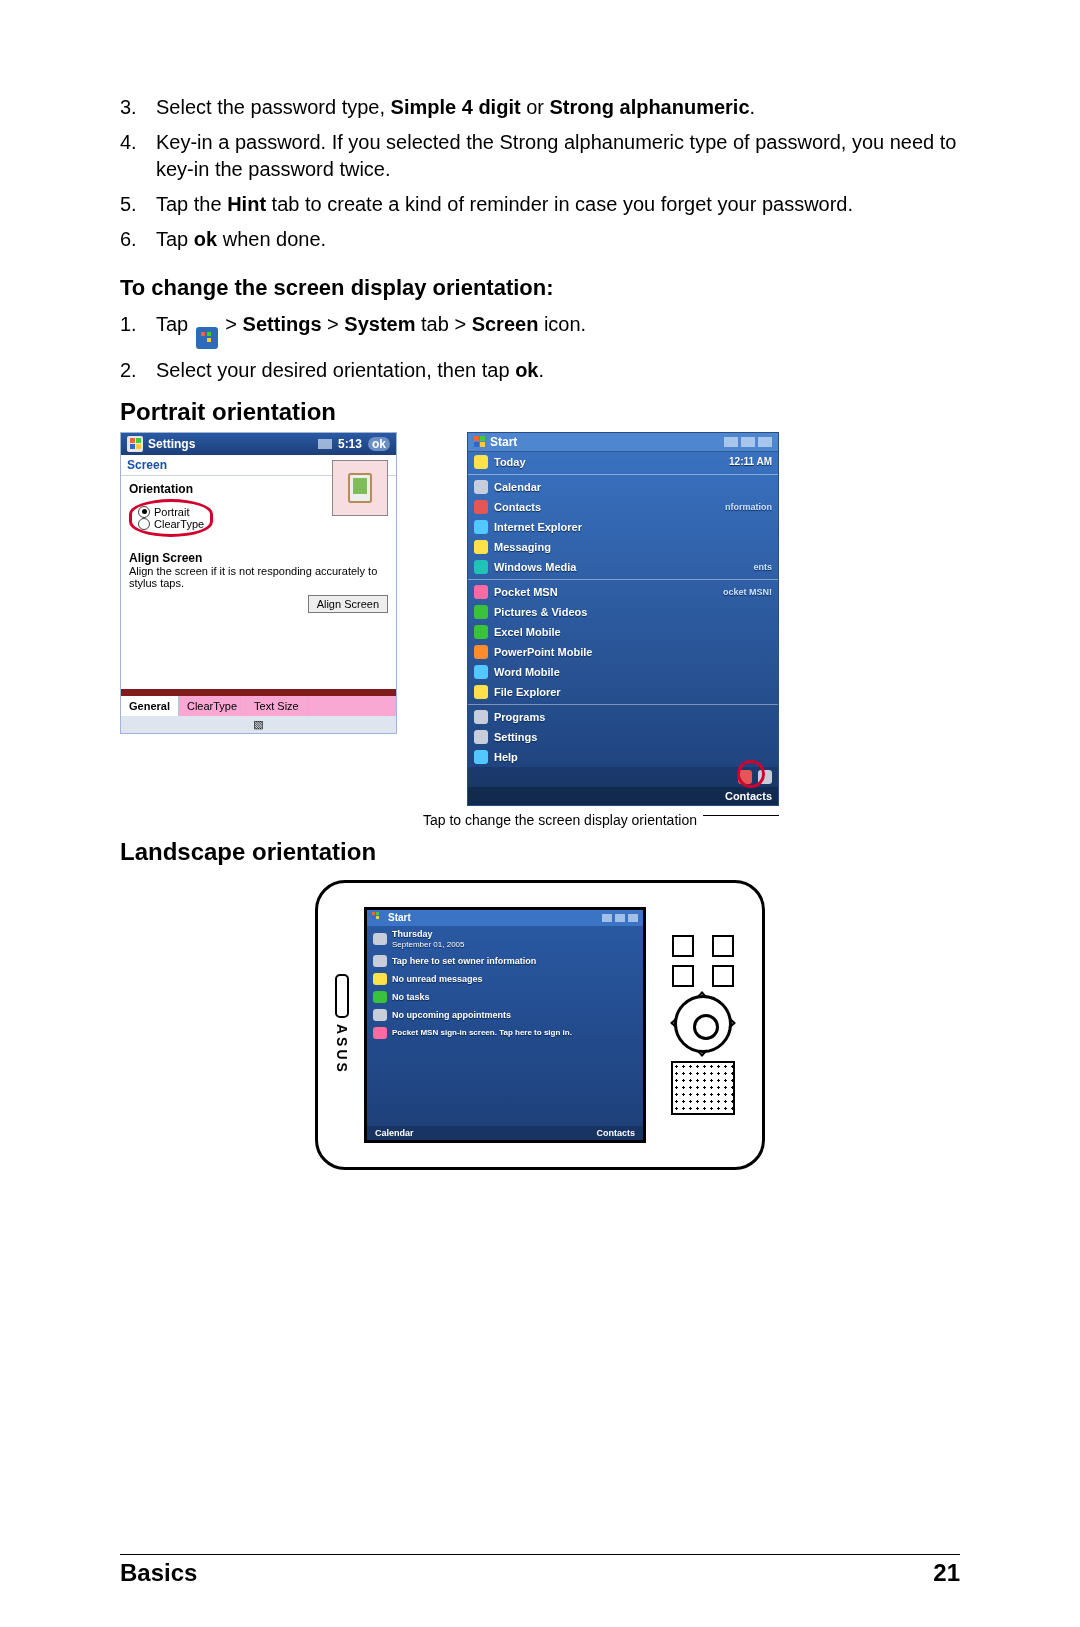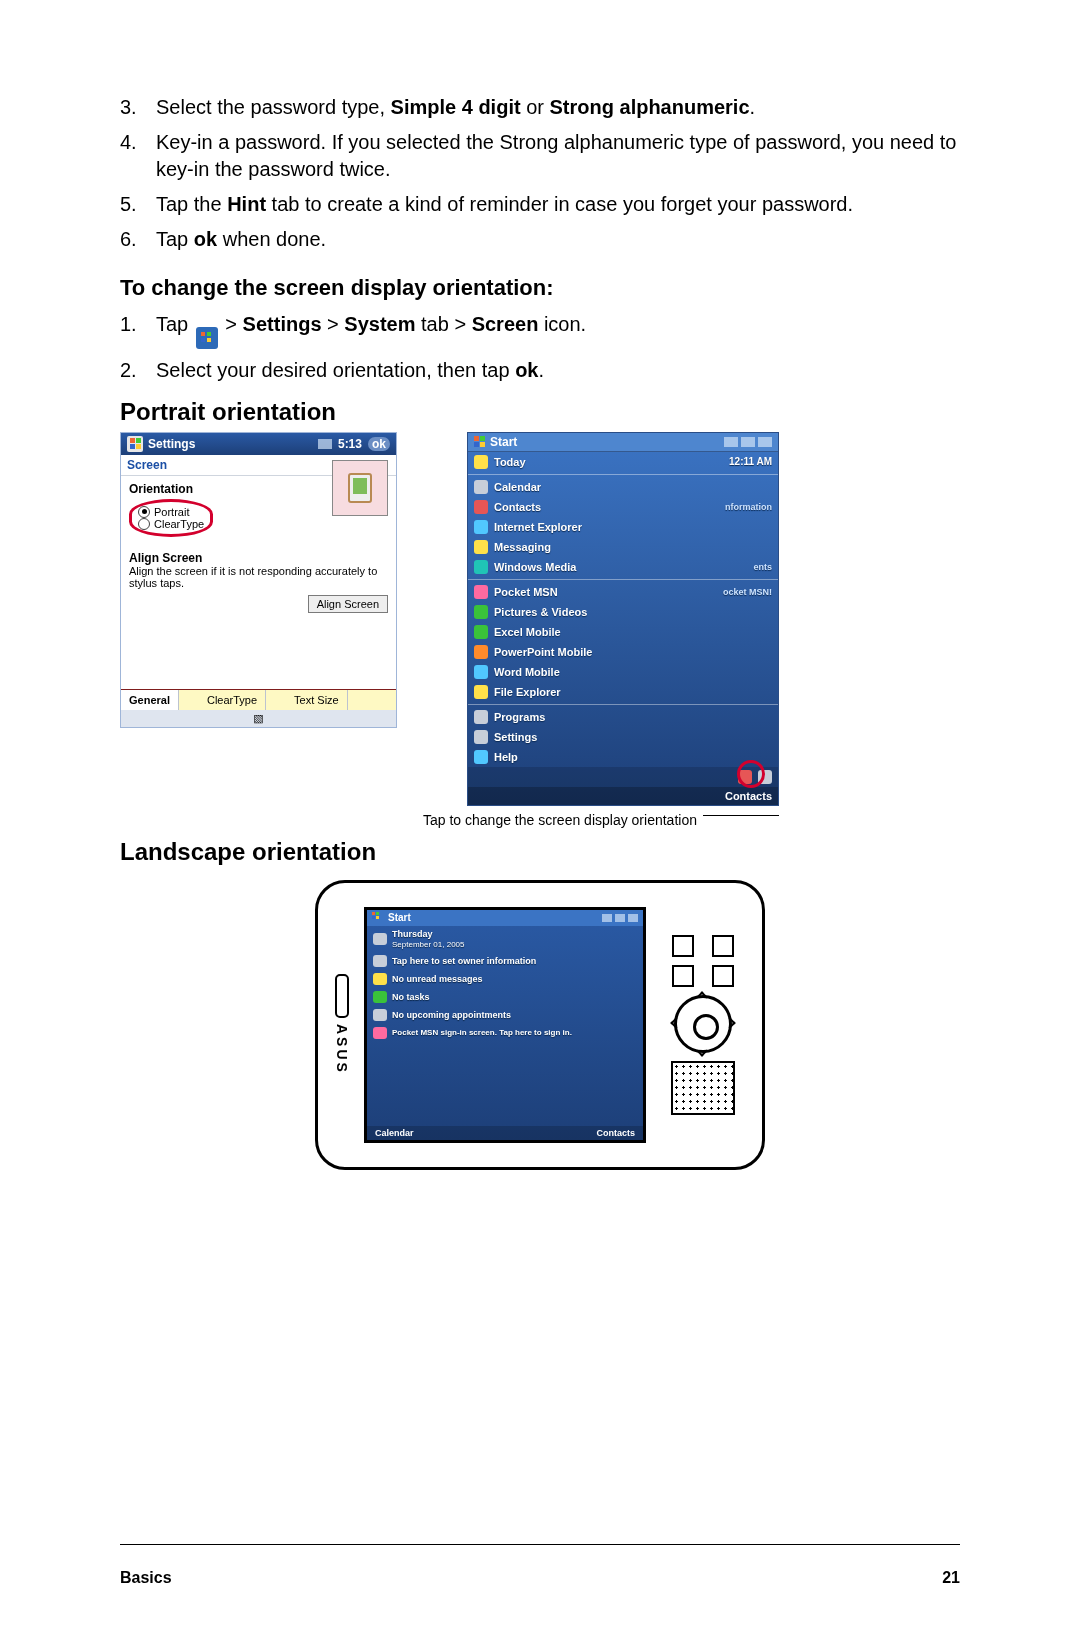--- a/index.html
+++ b/index.html
@@ -97,21 +97,21 @@
   .radio-row{display:flex;align-items:center;gap:4px;font-size:11px;}
   .radio{width:10px;height:10px;border:1px solid #444;border-radius:50%;display:inline-flex;align-items:center;justify-content:center;}
   .radio.sel::after{content:"";width:5px;height:5px;background:#000;border-radius:50%;}
   .screen-ico-box{
     width:54px;height:54px;border:1px solid #888;background:#f7dce0;margin-left:auto;margin-top:-36px;
     display:flex;align-items:center;justify-content:center;
   }
   .align-btn{
     border:1px solid #7a7a7a;background:#eee;font-size:11px;padding:2px 8px;margin-top:6px;float:right;
   }
-  .tabs-bar{display:flex;background:#fef9c3;border-top:1px solid #7f1d1d;font-size:11px;gap:20px;}
+  .tabs-bar{display:flex;background:#f9a8d4;border-top:7px solid #7f1d1d;font-size:11px;}
   .tabitm{padding:4px 8px;border-right:1px solid #bcc3d0;}
   .tabitm.active{background:#fff;font-weight:bold;}
   .sip{background:#dfe5ef;text-align:center;padding:2px;}
 
   
   .start-shot{
     width:310px;
     border:1px solid #2a4d86;
     background:linear-gradient(#3b74c4,#1d3f78);
     color:#fff;font-size:11px;
@@ -167,22 +167,22 @@
   .n1{top:-2px;left:24px;transform:rotate(-135deg);}
   .n2{bottom:-2px;left:24px;transform:rotate(45deg);}
   .n3{left:-2px;top:24px;transform:rotate(135deg);}
   .n4{right:-2px;top:24px;transform:rotate(-45deg);}
   .speaker{
     width:60px;height:50px;border:2px solid #000;
     background-image:radial-gradient(#000 1.1px, transparent 1.3px);
     background-size:7px 7px;
   }
   .footer{
-    margin-top:auto;border-top:1px solid #000;padding-top:24px;
-    display:flex;justify-content:space-between;font-weight:bold;font-size:16px;
+    margin-top:auto;border-top:1px solid #000;padding-top:4px;
+    display:flex;justify-content:space-between;font-weight:bold;font-size:24px;
   }
 
   
   .phone-ico{width:20px;height:26px;border:2px solid #b88a53;border-radius:3px;display:inline-block;position:relative;background:#eee;}
   .phone-ico::after{content:"";position:absolute;left:3px;top:3px;right:3px;bottom:7px;background:#7ebd5a;}
   .start-ico{width:22px;height:22px;background:#2d6ab8;border-radius:3px;display:inline-flex;align-items:center;justify-content:center;vertical-align:-5px;margin:0 2px;}
   .start-ico .flag-grid .fq{width:4px;height:4px;}
 </style>
 </head>
 <body>

